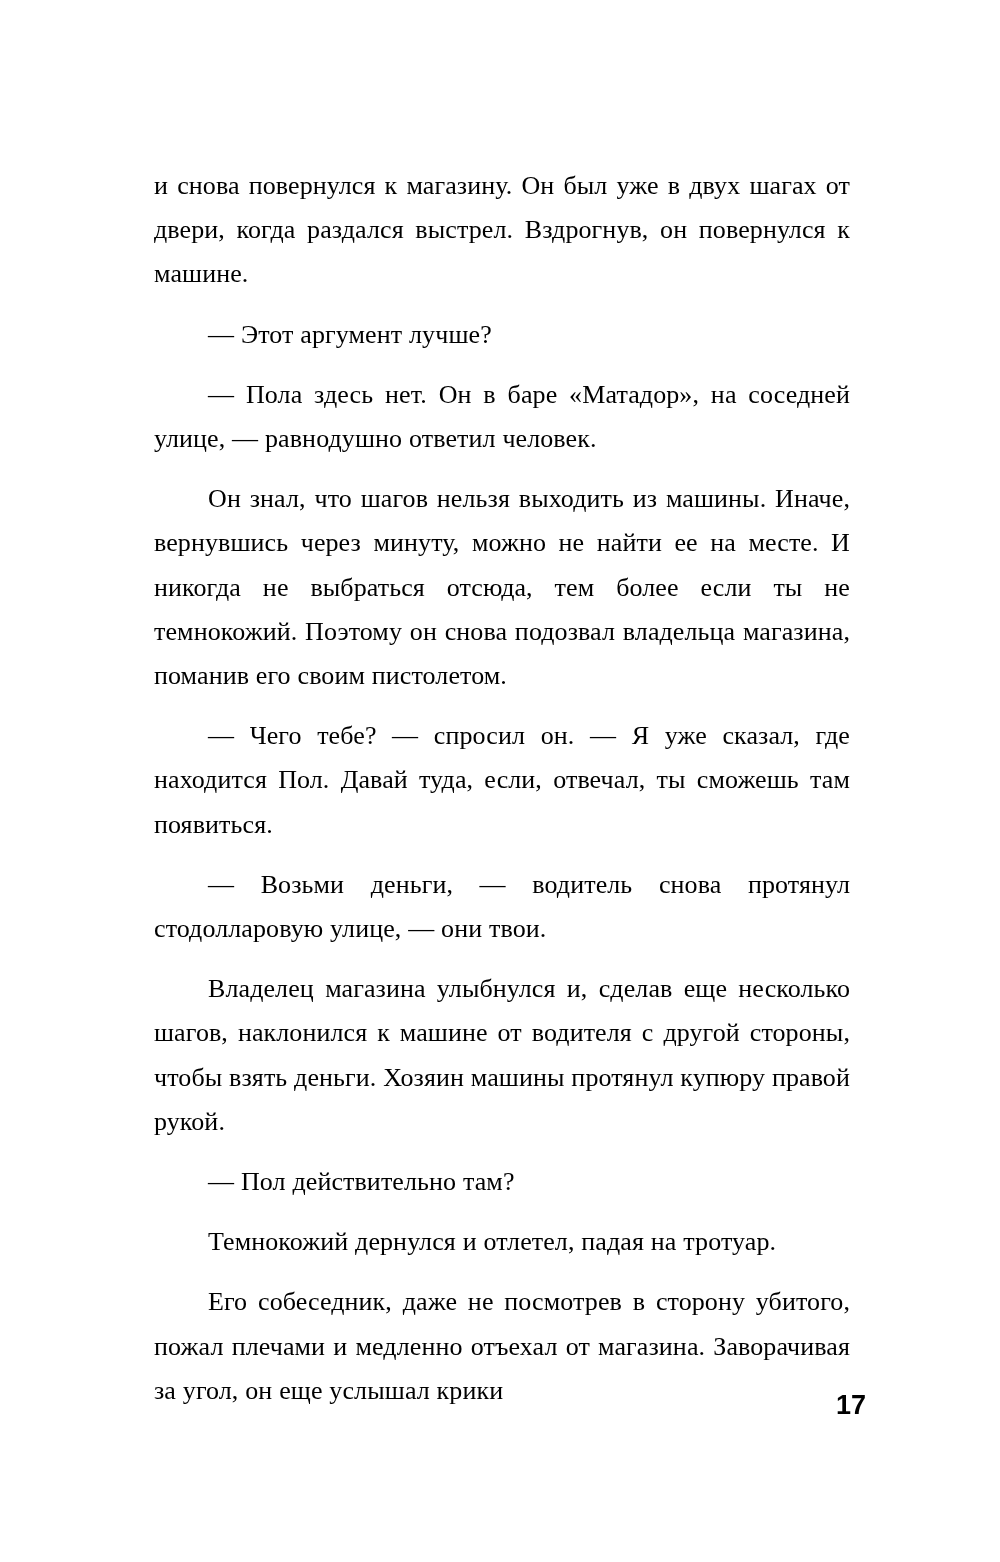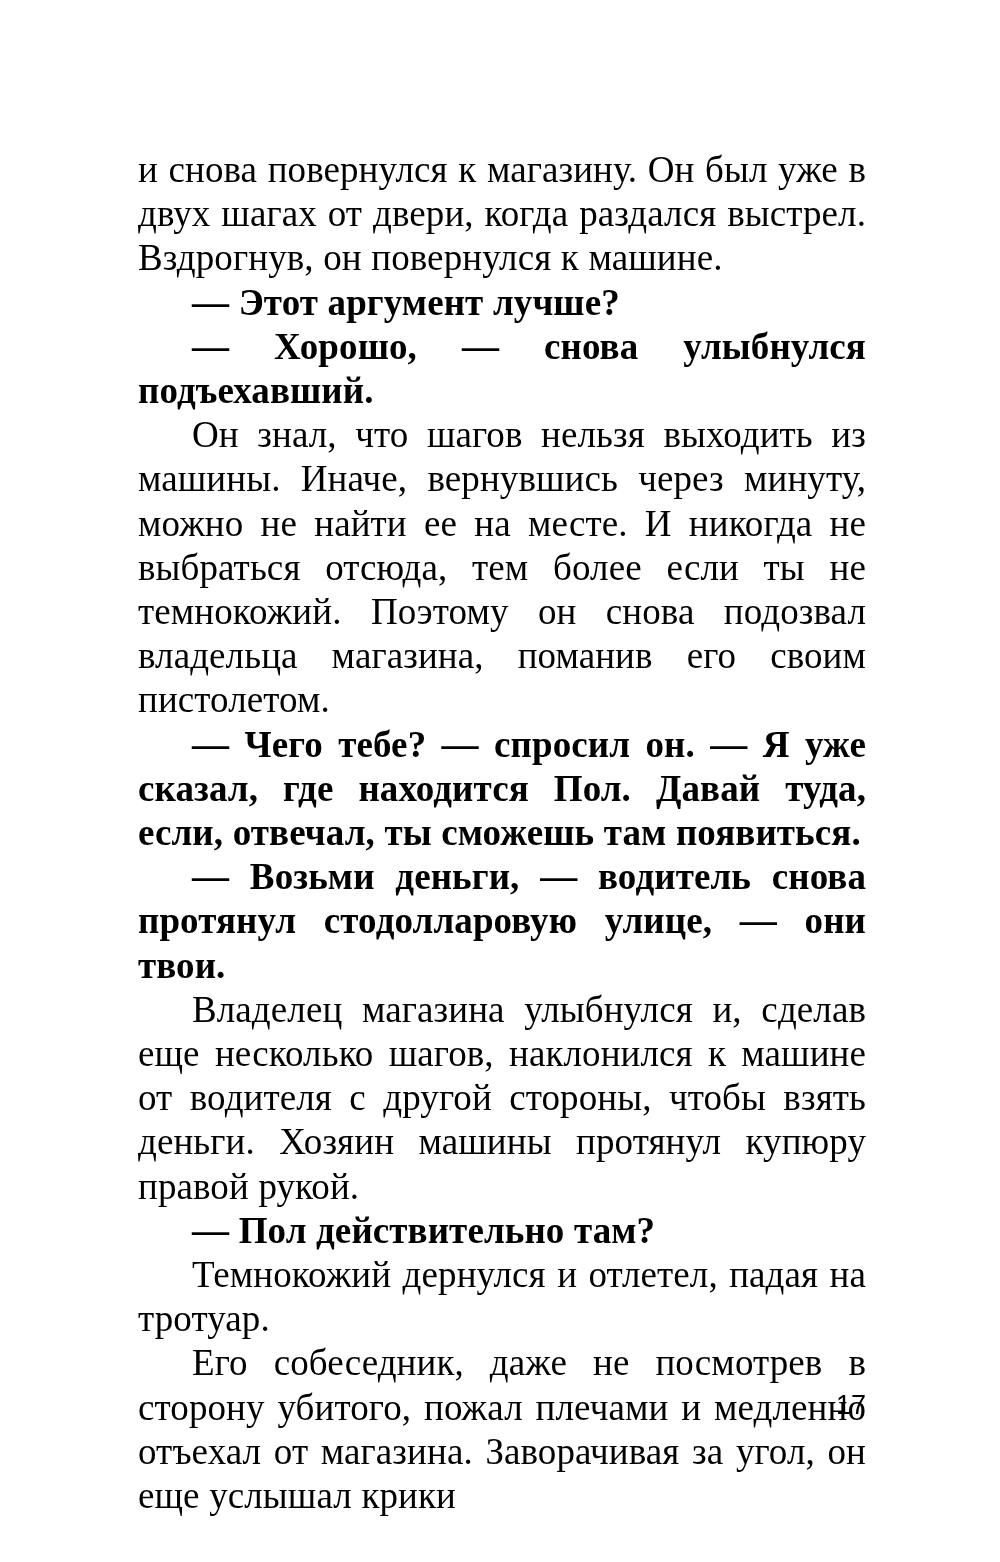--- a/index.html
+++ b/index.html
@@ -23,57 +23,56 @@
     height: 1562px;
     background: #ffffff;
   }
   .text-block {
     position: absolute;
     left: 138px;
     top: 148px;
     width: 728px;
   }
   .para {
-    margin: 0;
-    font-size: 37px;
+    margin: 16px;
+    font-size: 26px;
     line-height: 44.2px;
     text-align: justify;
     text-indent: 54px;
     letter-spacing: 0.1px;
     word-spacing: 0.2px;
     hyphens: manual;
   }
   .para.no-indent {
     text-indent: 0;
   }
   .para.dash {
     text-indent: 54px;
-    font-weight: bold;
   }
   .page-number {
     position: absolute;
     left: 138px;
     top: 1390px;
     width: 728px;
     text-align: right;
     font-family: "Liberation Sans", sans-serif;
-    font-weight: normal;
+    font-weight: bold;
     font-size: 27px;
     color: #000000;
   }
 </style>
 </head>
 <body>
 
 <div class="page">
 
   <div class="text-block">
     <p class="para no-indent">и снова повернулся к магазину. Он был уже в двух шагах от двери, когда раздался выстрел. Вздрогнув, он повернулся к машине.</p>
     <p class="para dash">— Этот аргумент лучше?</p>
-    <p class="para dash">— Хорошо, — снова улыбнулся подъехавший.</p>
+    <p class="para dash">— Пола здесь нет. Он в баре «Матадор», на соседней улице, — равнодушно ответил человек.</p>
     <p class="para">Он знал, что шагов нельзя выходить из машины. Иначе, вернувшись через минуту, можно не найти ее на месте. И никогда не выбраться отсюда, тем более если ты не темнокожий. Поэтому он снова подозвал владельца магазина, поманив его своим пистолетом.</p>
     <p class="para dash">— Чего тебе? — спросил он. — Я уже сказал, где находится Пол. Давай туда, если, отвечал, ты сможешь там появиться.</p>
     <p class="para dash">— Возьми деньги, — водитель снова протянул стодолларовую улице, — они твои.</p>
     <p class="para">Владелец магазина улыбнулся и, сделав еще несколько шагов, наклонился к машине от водителя с другой стороны, чтобы взять деньги. Хозяин машины протянул купюру правой рукой.</p>
     <p class="para dash">— Пол действительно там?</p>
     <p class="para">Темнокожий дернулся и отлетел, падая на тротуар.</p>
     <p class="para">Его собеседник, даже не посмотрев в сторону убитого, пожал плечами и медленно отъехал от магазина. Заворачивая за угол, он еще услышал крики</p>
   </div>
 
   <div class="page-number">17</div>

